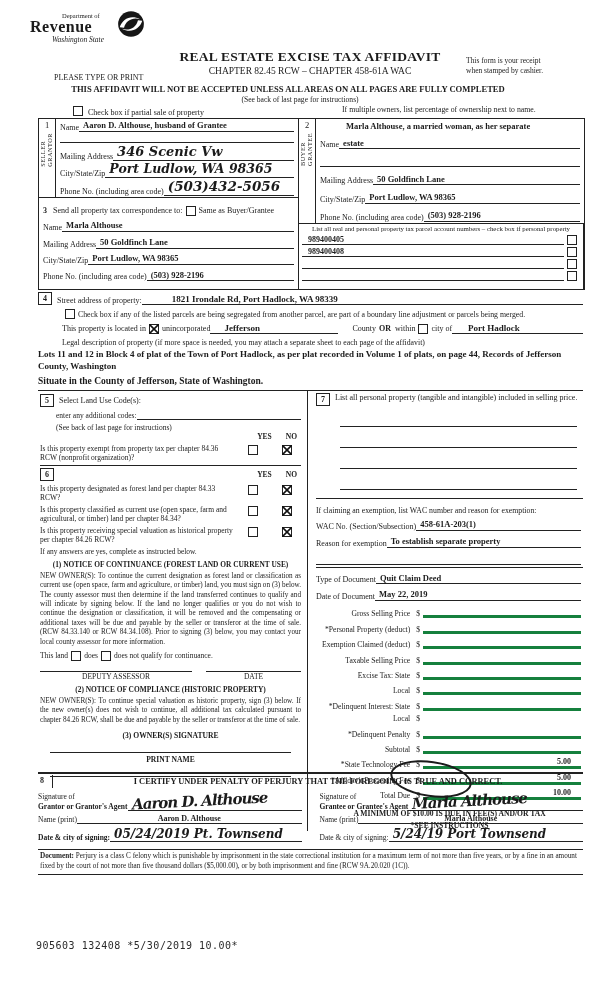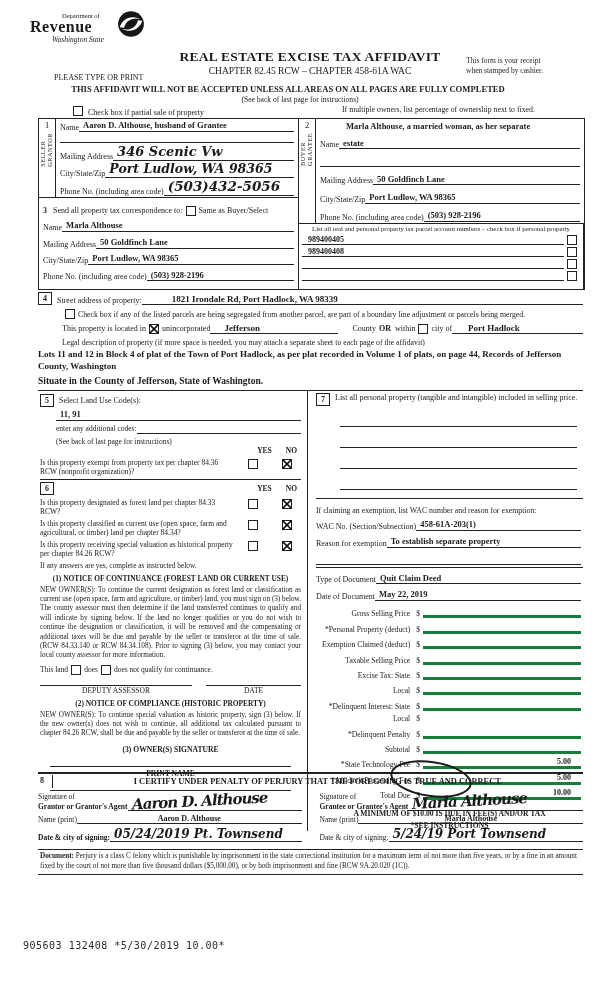--- a/index.html
+++ b/index.html
@@ -91,21 +91,21 @@
   .siggrid{display:grid;grid-template-columns:1fr 1fr;column-gap:18px;margin-top:4px;}
   .sigcell .r{margin-bottom:3px;}
   .siglab{font-size:7.5px;line-height:1.25;white-space:nowrap;}
   .sigv{flex:1;border-bottom:1px solid #222;padding:0 4px;position:relative;}
   .script{font-family:"DejaVu Serif",serif;font-style:italic;font-weight:bold;font-size:15px;
           transform:rotate(-3deg);display:inline-block;white-space:nowrap;letter-spacing:-1px;}
   .pname{flex:1;border-bottom:1px solid #222;text-align:center;font-weight:bold;font-size:8px;}
   .handdate{flex:1;border-bottom:1px solid #222;padding:0 4px;font-size:12px;}
   .perjury{border-top:1px solid #222;border-bottom:1px solid #222;margin-top:4px;padding:2px 2px 3px 2px;
            font-size:7.2px;line-height:1.35;}
-  .stamp{position:absolute;left:23px;top:940px;font-family:"DejaVu Sans Mono",monospace;
+  .stamp{position:absolute;left:36px;top:940px;font-family:"DejaVu Sans Mono",monospace;
          font-size:10px;letter-spacing:.5px;color:#2a2a2a;}
 </style>
 </head>
 <body>
 
 <div class="page">
 
   <div class="logo">
     <div class="logo-dept">Department of</div>
     <div class="logo-name">Revenue</div>
@@ -124,21 +124,21 @@
   <div class="receipt">
     <div>This form is your receipt</div>
     <div>when stamped by cashier.</div>
   </div>
   <div class="notice">THIS AFFIDAVIT WILL NOT BE ACCEPTED UNLESS ALL AREAS ON ALL PAGES ARE FULLY COMPLETED</div>
   <div class="seeback">(See back of last page for instructions)</div>
   <div class="partialrow">
     <span class="cb"></span>
     <span>Check box if partial sale of property</span>
   </div>
-  <div class="multi">If multiple owners, list percentage of ownership next to fixed.</div>
+  <div class="multi">If multiple owners, list percentage of ownership next to name.</div>
 
   <div class="mainbox">
     <div class="colL">
       <div class="party" style="height:78px;">
         <div class="rail">
           <span class="num">1</span>
           <span class="vwords">
             <span class="vw">SELLER</span>
             <span class="vw">GRANTOR</span>
           </span>
@@ -163,21 +163,21 @@
               <span class="lb">Phone No. (including area code)</span>
               <span class="v hand" style="font-size:13.5px;">(503)432-5056</span>
             </div>
         </div>
       </div>
       <div class="sec3">
         <div class="r" style="align-items:center;">
           <span class="lb b" style="margin-right:6px;">3</span>
           <span class="lb">Send all property tax correspondence to:</span>
           <span class="cb"></span>
-          <span class="lb">Same as Buyer/Select</span>
+          <span class="lb">Same as Buyer/Grantee</span>
         </div>
         <div class="r">
             <span class="lb">Name</span>
             <span class="v">Marla  Althouse</span>
           </div>
         <div class="r">
             <span class="lb">Mailing Address</span>
             <span class="v">50 Goldfinch Lane</span>
           </div>
         <div class="r">
@@ -274,23 +274,20 @@
 
   <div class="situate">Situate in the County of Jefferson, State of Washington.</div>
 
   <div class="twocol">
     <div class="tcl">
       <div class="sec5">
         <div class="r" style="align-items:center;margin-top:1px;">
           <span class="numbox">5</span>
           <span style="font-size:8px;">Select Land Use Code(s):</span>
         </div>
-        <div class="r" style="margin:3px 0 0 16px;">
-            <span class="v" style="font-size:8.5px;">11, 91</span>
-          </div>
         <div class="r" style="margin:3px 0 0 16px;align-items:center;">
           <span class="lb" style="font-size:7.5px;">enter any additional codes:</span>
           <span class="uline"></span>
         </div>
         <div style="margin:3px 0 0 16px;font-size:7.5px;">(See back of last page for instructions)</div>
         <div class="yn">
           <span>YES</span>
           <span>NO</span>
         </div>
         <div class="qrow">

